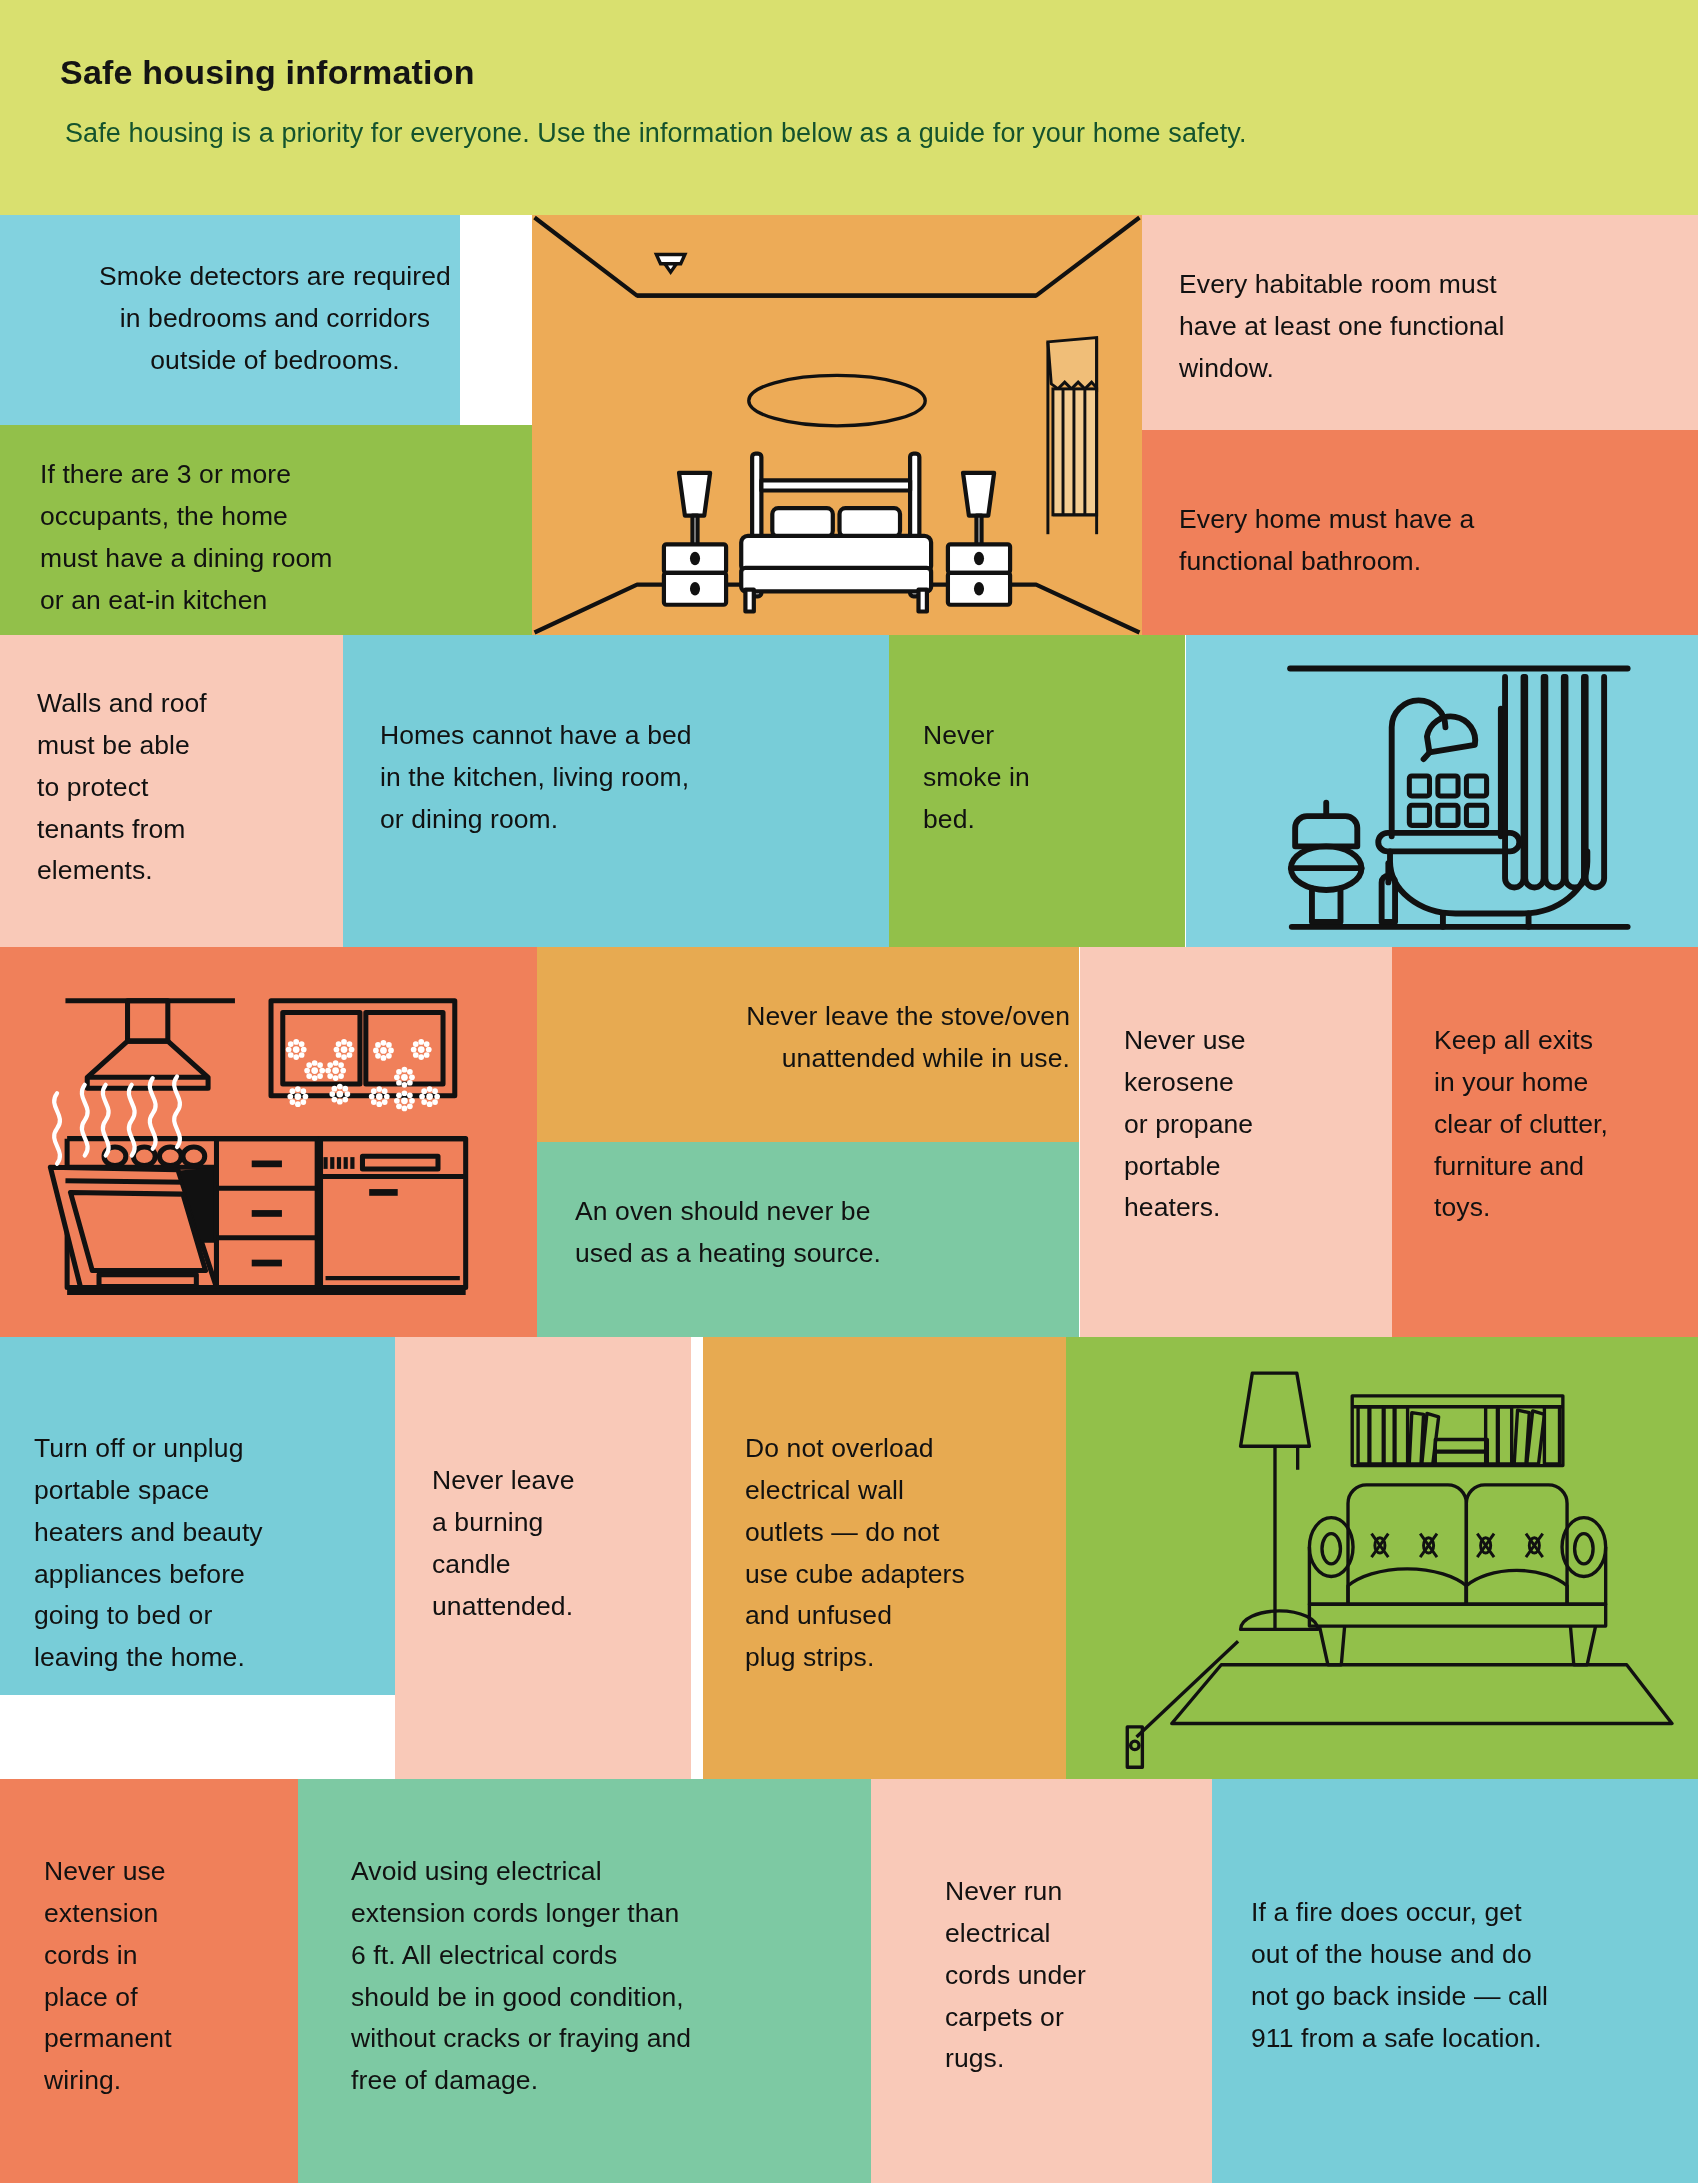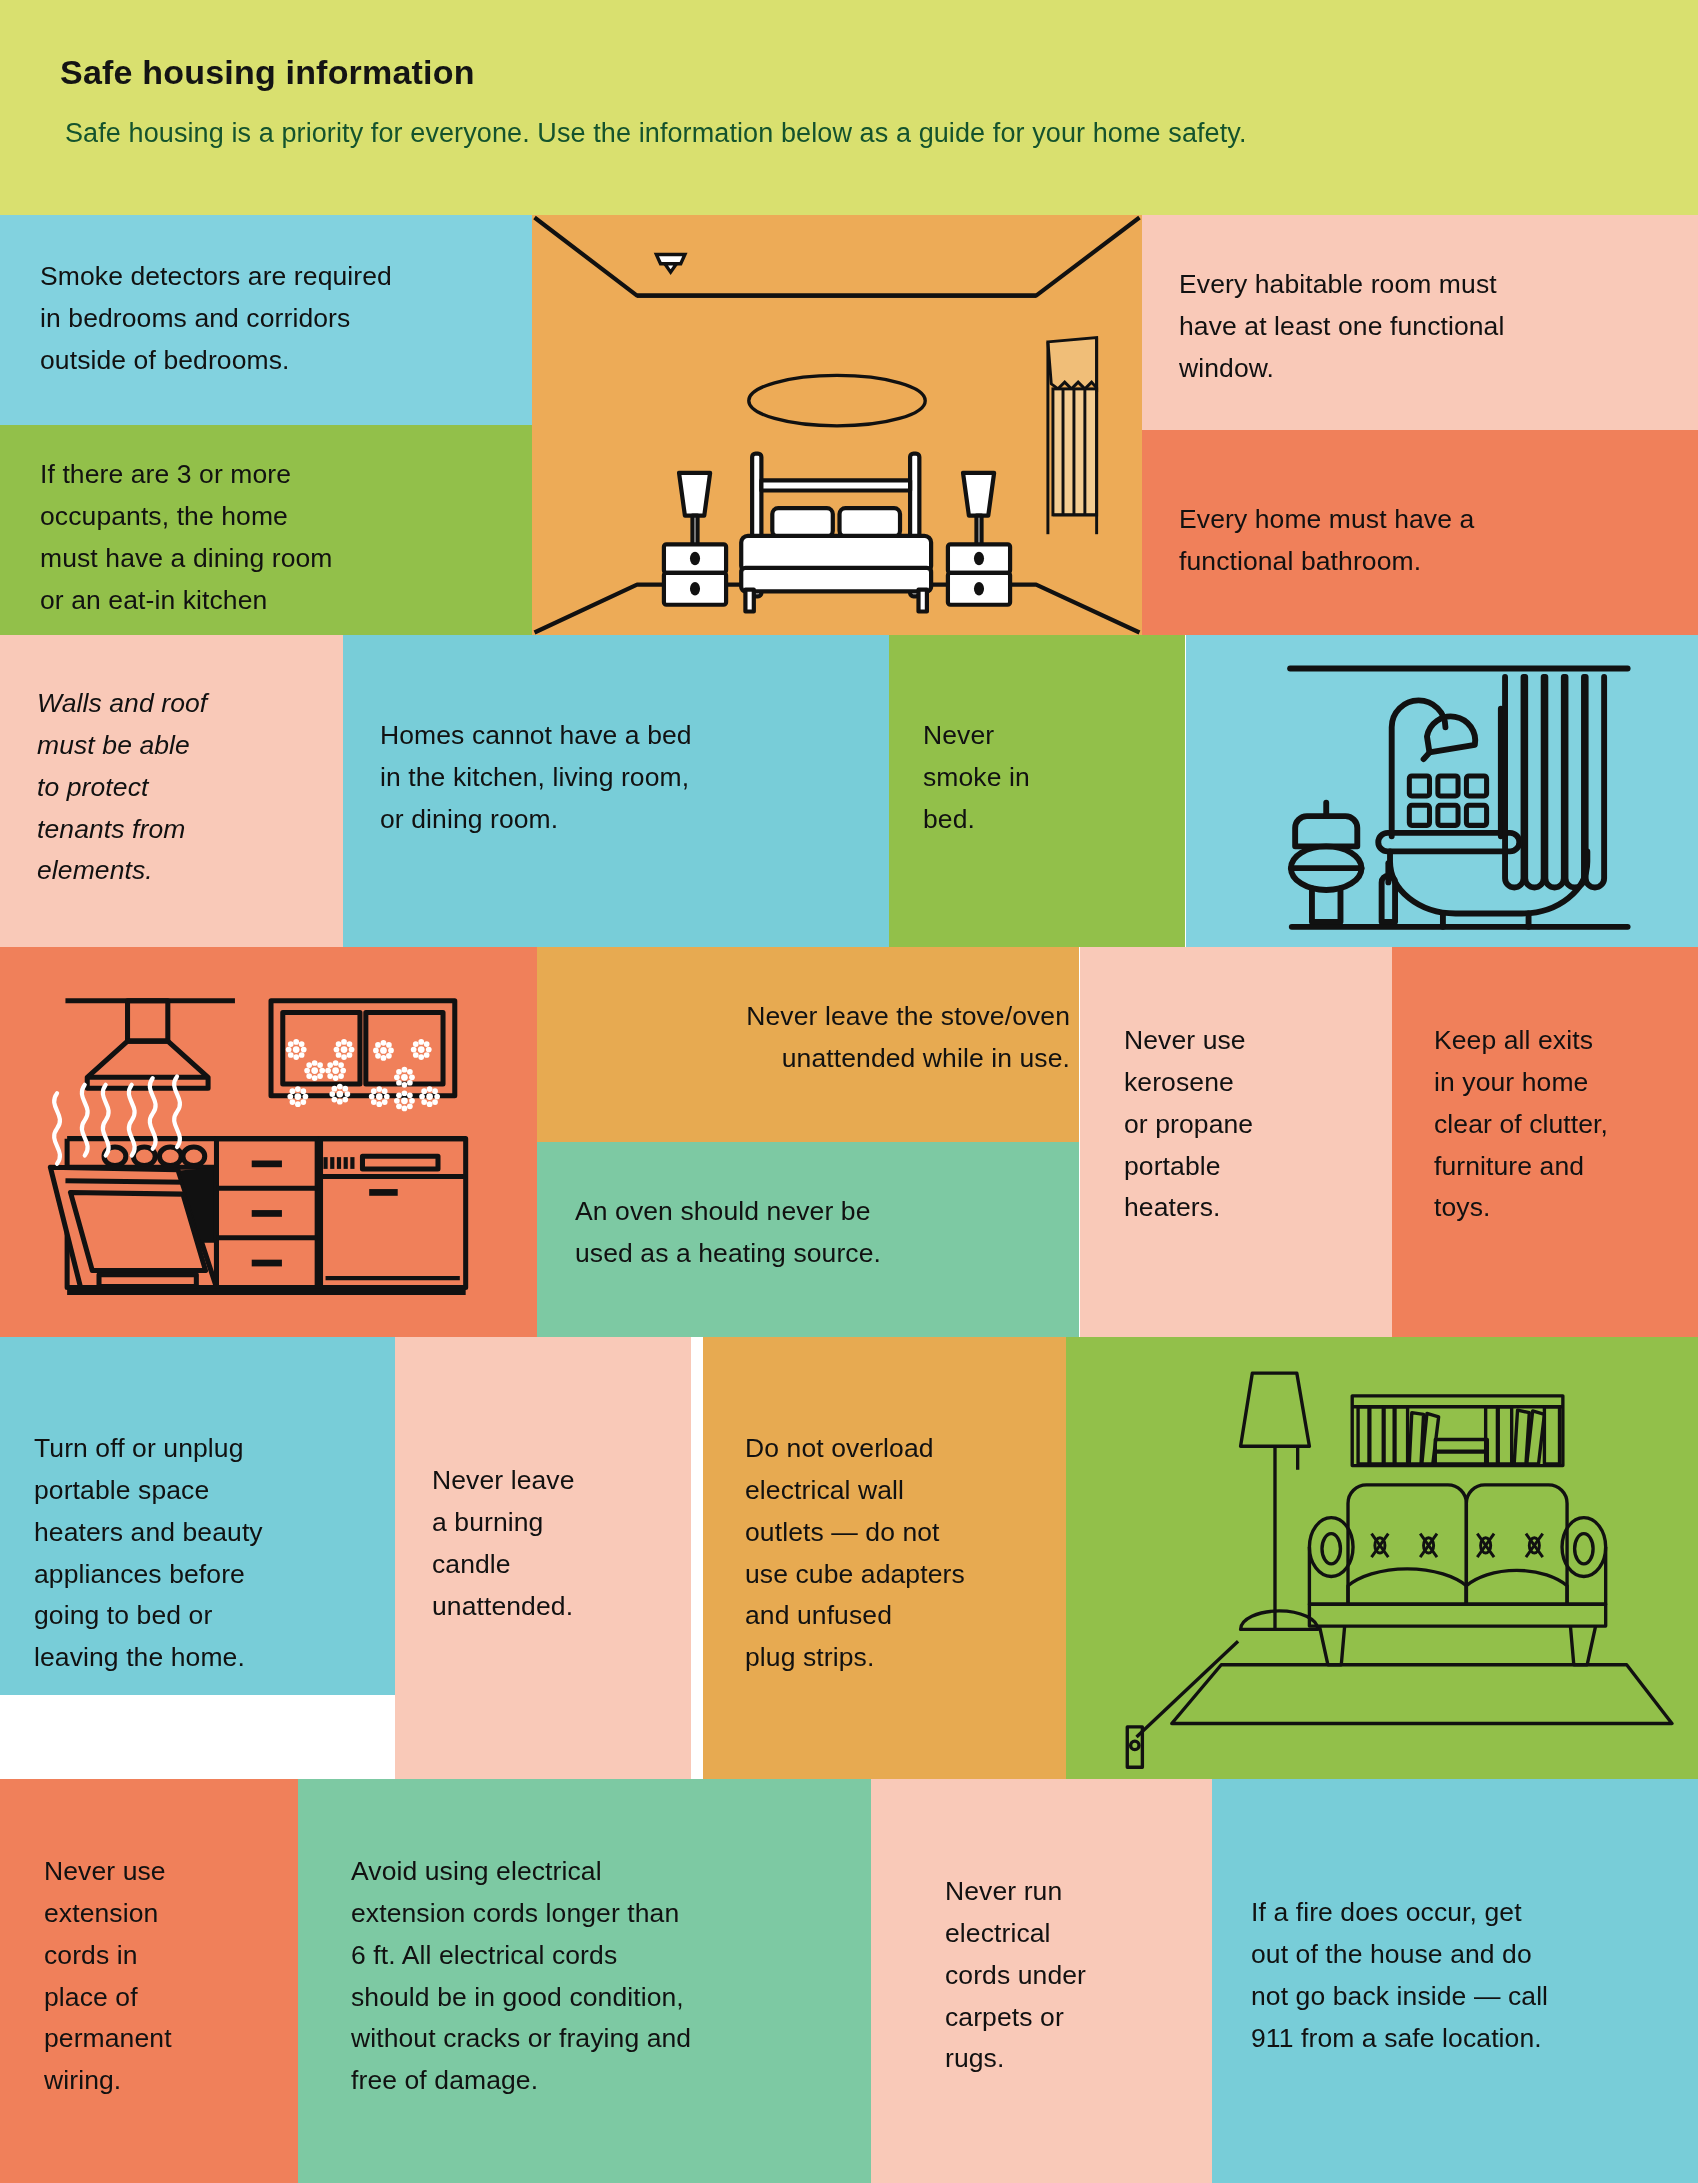--- a/index.html
+++ b/index.html
@@ -45,21 +45,21 @@
 </head>
 <body>
 
 <div class="page">
 
   <div id="header">
     <h1>Safe housing information</h1>
     <div class="sub">Safe housing is a priority for everyone. Use the information below as a guide for your home safety.</div>
   </div>
 
-  <div class="tile" style="left:0;top:215px;width:532px;height:210px;background:#82d2df;">
+  <div class="tile" style="left:0;top:215px;width:460px;height:210px;background:#82d2df;text-align:center;">
     <div class="txt" style="position:absolute;left:40px;top:41px;width:470px;">Smoke detectors are required
 in bedrooms and corridors
 outside of bedrooms.</div>
   </div>
 
   <div class="tile" style="left:0;top:425px;width:532px;height:210px;background:#92c04a;">
     <div class="txt" style="position:absolute;left:40px;top:29px;width:470px;">If there are 3 or more
 occupants, the home
 must have a dining room
 or an eat-in kitchen</div>
@@ -133,21 +133,21 @@
     <div class="txt" style="position:absolute;left:37px;top:49px;width:504px;">Every habitable room must
 have at least one functional
 window.</div>
   </div>
 
   <div class="tile" style="left:1142px;top:430px;width:557px;height:205px;background:#f0805a;">
     <div class="txt" style="position:absolute;left:37px;top:69px;width:504px;">Every home must have a
 functional bathroom.</div>
   </div>
 
-  <div class="tile" style="left:0;top:635px;width:343px;height:312px;background:#f9c9b8;font-style:italic;">
+  <div class="tile" style="left:0;top:635px;width:343px;height:312px;background:#f9c9b8;">
     <div class="txt" style="position:absolute;left:37px;top:48px;width:286px;">Walls and roof
 must be able
 to protect
 tenants from
 elements.</div>
   </div>
 
   <div class="tile" style="left:343px;top:635px;width:547px;height:312px;background:#78cdd8;">
     <div class="txt" style="position:absolute;left:37px;top:80px;width:504px;">Homes cannot have a bed
 in the kitchen, living room,

